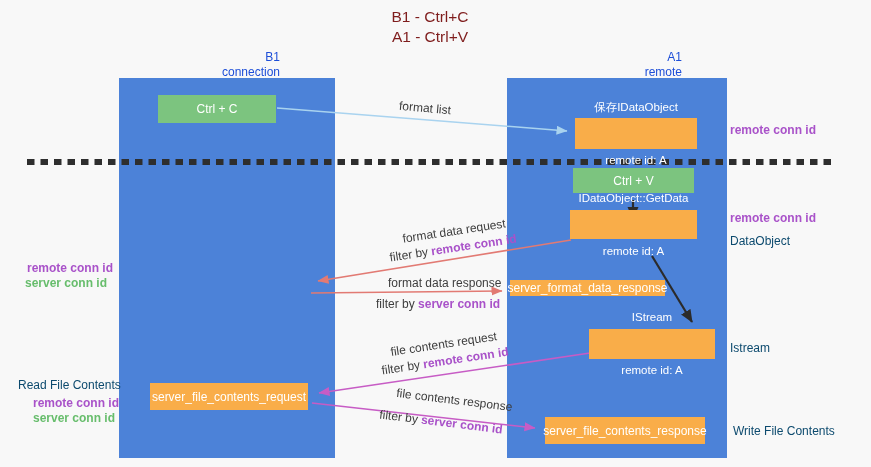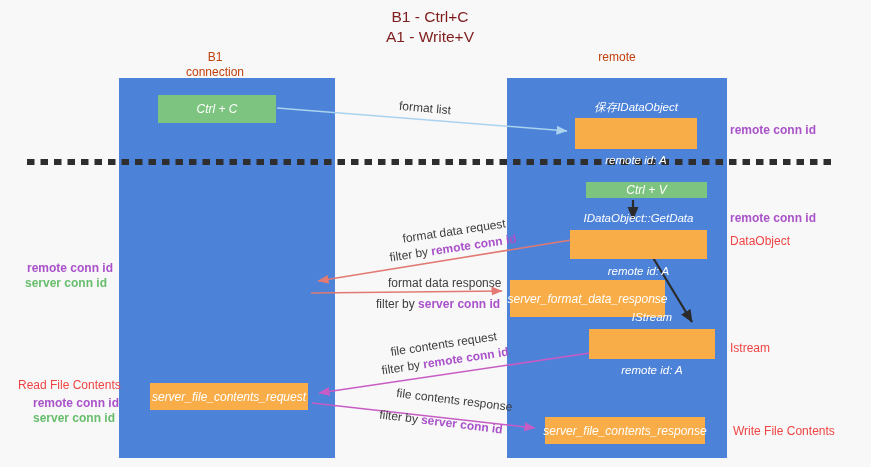--- a/index.html
+++ b/index.html
@@ -3,57 +3,58 @@
 <meta charset="utf-8">
 <style>
   html,body { margin:0; padding:0; }
   .canvas {
     position: relative; width: 871px; height: 467px;
     background: #f8f8f8; overflow: hidden;
     font-family: "Liberation Sans", sans-serif; color:#3d3d3d;
   }
   .title { position:absolute; left:0; top:7px; width:860px; text-align:center;
            font-size:15.5px; line-height:1.28; color:#7f1d1d; }
-  .col-header { position:absolute; width:130px; text-align:center;
-                font-size:12px; line-height:1.25; color:#c2410c; }
+  .col-header { position:absolute; width:130px; text-align:right;
+                font-size:12px; line-height:1.25; color:#1d4ed8; }
   .hdr-left  { left:150px; top:50px; }
   .hdr-right { left:552px; top:50px; }
   .column { position:absolute; top:78px; height:380px; background:#4c82d8; }
   .col-left  { left:119px; width:216px; }
   .col-right { left:507px; width:220px; }
   .arrows { position:absolute; left:0; top:0; width:871px; height:467px; }
   .box { position:absolute; display:flex; flex-direction:column;
          align-items:center; justify-content:center;
-         color:#ffffff; text-align:center; white-space:nowrap;font-style:italic; }
+         color:#ffffff; text-align:center; white-space:nowrap; }
   .green  { background:#7cc47f; font-size:12px; }
   .orange { background:#f9ad49; font-size:12px;gap:38px; }
   .two-line { font-size:11.5px; line-height:1.3; }
-  .side-label { position:absolute; font-size:12px; white-space:nowrap; color:#ef4444; }
+  .side-label { position:absolute; font-size:12px; white-space:nowrap; color:#0c4a6e; }
   .lbl { position:absolute; font-size:12px; white-space:nowrap; color:#3d3d3d; }
   .purple   { color:#a952c9; font-weight:bold; }
   .greenlbl { color:#67bd6c; font-weight:bold; }
   .rot-n8 { transform:rotate(-8.5deg); }
   .rot-p5 { transform:rotate(5deg); }
   .rot-p7 { transform:rotate(7deg); }
 </style>
 </head>
 <body>
 
 <div class="canvas">
 
   <div class="title">
     <div>B1 - Ctrl+C</div>
-    <div>A1 - Write+V</div>
+    <div>A1 - Ctrl+V</div>
   </div>
 
   <div class="col-header hdr-left">
     <div>B1</div>
     <div>connection</div>
   </div>
   <div class="col-header hdr-right">
+    <div>A1</div>
     <div>remote</div>
   </div>
 
   <div class="column col-left"></div>
   <div class="column col-right"></div>
 
   <svg class="arrows" viewBox="0 0 871 467">
     <defs>
       <marker id="m-blue" markerUnits="userSpaceOnUse" markerWidth="12" markerHeight="10" refX="10.5" refY="4.5" orient="auto">
           <path d="M0,0 L11,4.5 L0,9 Z" fill="#a9d3ef"></path>
@@ -80,31 +81,31 @@
 
   <div class="box green" style="left:158px; top:95px; width:118px; height:28px;">
     <div>Ctrl + C</div>
   </div>
 
   <div class="box orange two-line" style="left:575px; top:118px; width:122px; height:31px;">
     <div>保存IDataObject</div>
     <div>remote id: A</div>
   </div>
 
-  <div class="box green" style="left:573px; top:182px; width:121px; height:16px;margin-left:13px;">
+  <div class="box green" style="left:573px; top:168px; width:121px; height:25px;">
     <div>Ctrl + V</div>
   </div>
 
-  <div class="box orange two-line" style="left:570px; top:230px; width:137px; height:29px;">
+  <div class="box orange two-line" style="left:570px; top:210px; width:127px; height:29px;">
     <div>IDataObject::GetData</div>
     <div>remote id: A</div>
   </div>
 
 
-  <div class="box orange" style="left:510px; top:280px; width:155px; height:37px;">
+  <div class="box orange" style="left:510px; top:280px; width:155px; height:16px;">
     <div>server_format_data_response</div>
   </div>
 
   <div class="box orange two-line" style="left:589px; top:329px; width:126px; height:30px;">
     <div>IStream</div>
     <div>remote id: A</div>
   </div>
 
   <div class="box orange" style="left:150px; top:383px; width:158px; height:27px;">
     <div>server_file_contents_request</div>

